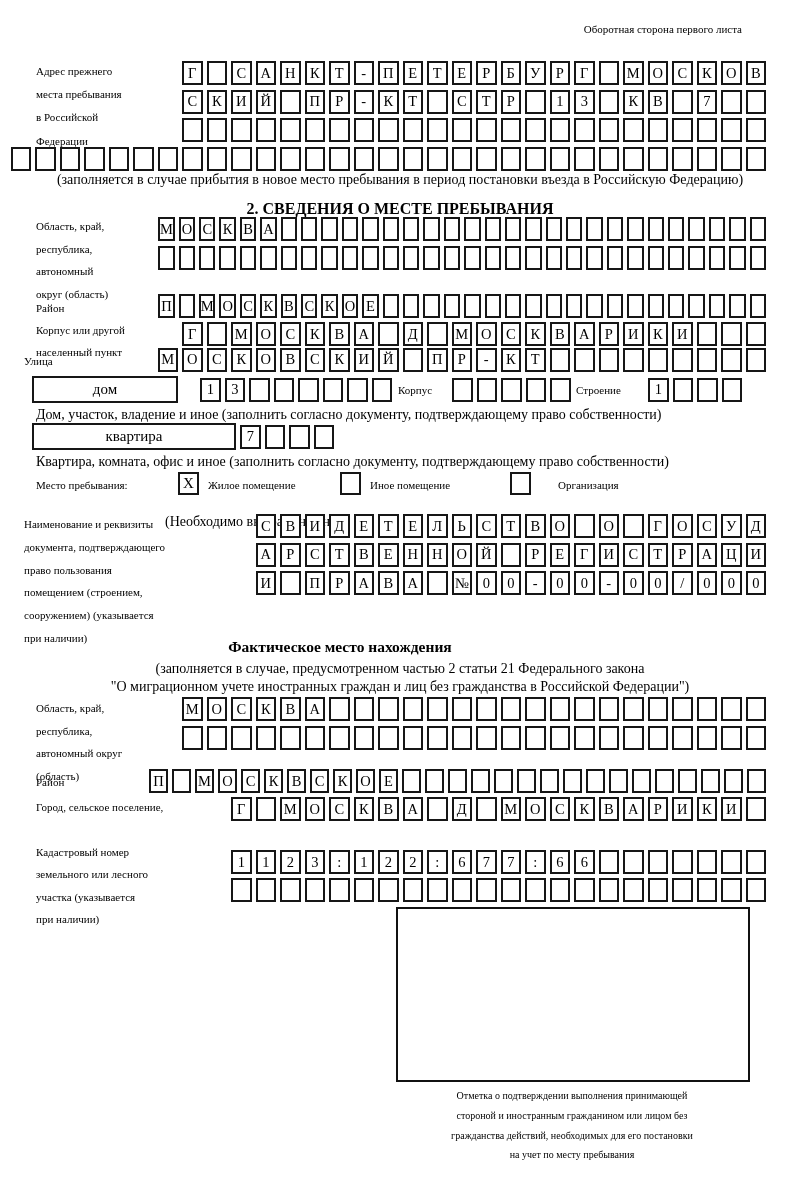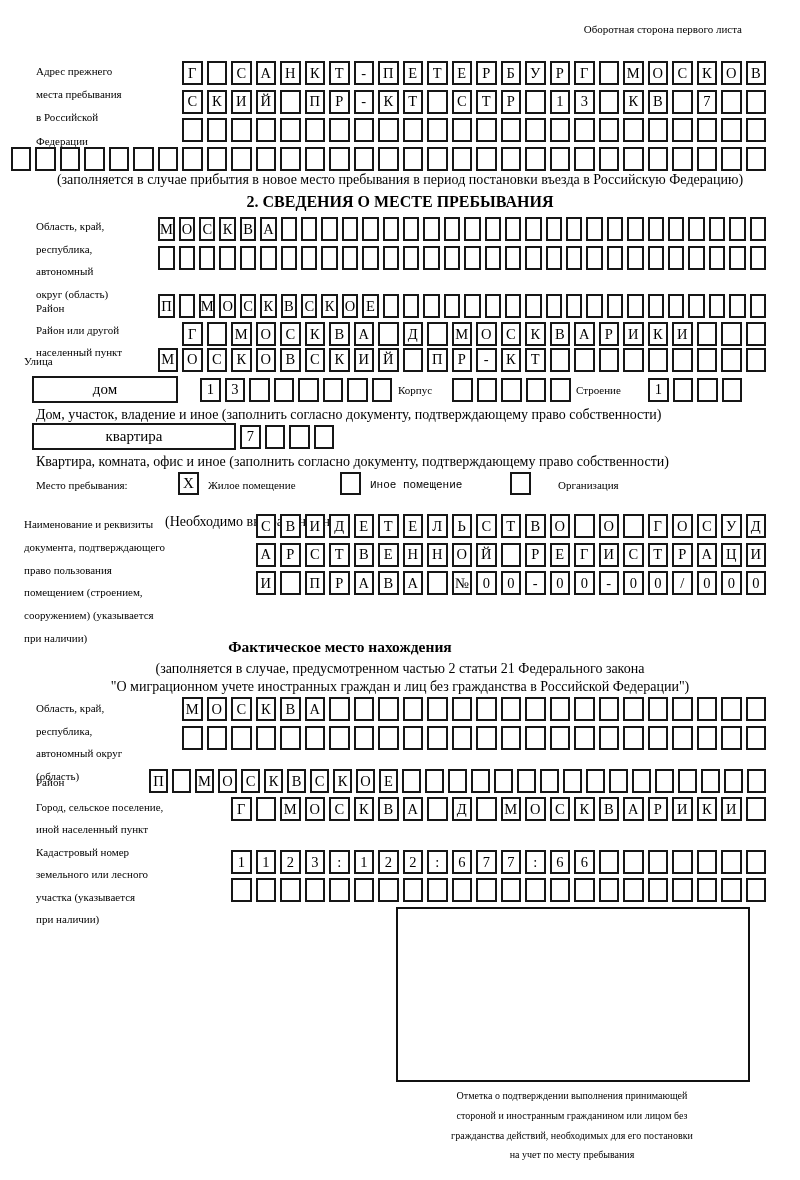--- a/index.html
+++ b/index.html
@@ -145,21 +145,21 @@
       <span class="cell"></span>
       <span class="cell"></span>
       <span class="cell"></span>
       <span class="cell"></span>
       <span class="cell"></span>
       <span class="cell"></span>
       <span class="cell"></span>
     </div>
   <div class="abs caption" style="left:0; top:172px;">(заполняется в случае прибытия в новое место пребывания в период постановки въезда в Российскую Федерацию)</div>
 
-  <div class="abs hdr" style="left:0; top:193px;">2. СВЕДЕНИЯ О МЕСТЕ ПРЕБЫВАНИЯ</div>
+  <div class="abs hdr" style="left:0; top:200px;">2. СВЕДЕНИЯ О МЕСТЕ ПРЕБЫВАНИЯ</div>
 
   <div class="abs label" style="left:36px; top:215px;">
       <div>Область, край,</div>
       <div>республика,</div>
       <div>автономный</div>
       <div>округ (область)</div>
     </div>
   <div class="boxrow cw-sm" style="top:217px;">
       <span class="cell">М</span>
       <span class="cell">О</span>
@@ -253,21 +253,21 @@
       <span class="cell"></span>
       <span class="cell"></span>
       <span class="cell"></span>
       <span class="cell"></span>
       <span class="cell"></span>
       <span class="cell"></span>
       <span class="cell"></span>
     </div>
 
   <div class="abs label" style="left:36px; top:319px; line-height:22px;">
-      <div>Район или другой</div>
+      <div>Корпус или другой</div>
       <div>населенный пункт</div>
     </div>
   <div class="boxrow" style="top:322px;">
       <span class="cell">Г</span>
       <span class="cell"></span>
       <span class="cell">М</span>
       <span class="cell">О</span>
       <span class="cell">С</span>
       <span class="cell">К</span>
       <span class="cell">В</span>
@@ -353,21 +353,21 @@
       <span class="cell"></span>
       <span class="cell"></span>
       <span class="cell"></span>
     </div>
   <div class="abs caption-left" style="left:36px; top:454px;">Квартира, комната, офис и иное (заполнить согласно документу, подтверждающему право собственности)</div>
 
   <div class="abs label" style="left:36px; top:474px;">Место пребывания:</div>
   <div class="abs checkbox" style="left:178px; top:472px;">X</div>
   <div class="abs label" style="left:208px; top:474px;">Жилое помещение</div>
   <div class="abs checkbox" style="left:340px; top:472px;"></div>
-  <div class="abs label" style="left:370px; top:474px;font-family:Liberation Mono, monospace;">Иное помещение</div>
+  <div class="abs label" style="left:370px; top:474px;">Иное помещение</div>
   <div class="abs checkbox" style="left:510px; top:472px;"></div>
   <div class="abs label" style="left:558px; top:474px;">Организация</div>
   <div class="abs center-note" style="left:165px; top:497px; width:345px;">(Необходимо выбрать нужное)</div>
 
   <div class="abs label" style="left:24px; top:513px; line-height:22.8px;">
       <div>Наименование и реквизиты</div>
       <div>документа, подтверждающего</div>
       <div>право пользования</div>
       <div>помещением (строением,</div>
       <div>сооружением) (указывается</div>
@@ -534,21 +534,20 @@
       <span class="cell"></span>
       <span class="cell"></span>
       <span class="cell"></span>
       <span class="cell"></span>
       <span class="cell"></span>
       <span class="cell"></span>
     </div>
 
   <div class="abs label" style="left:36px; top:796px; line-height:22px;">
       <div>Город, сельское поселение,</div>
-      <div>иной населенный пункт</div>
     </div>
   <div class="boxrow" style="top:797px;">
       <span class="cell">Г</span>
       <span class="cell"></span>
       <span class="cell">М</span>
       <span class="cell">О</span>
       <span class="cell">С</span>
       <span class="cell">К</span>
       <span class="cell">В</span>
       <span class="cell">А</span>

